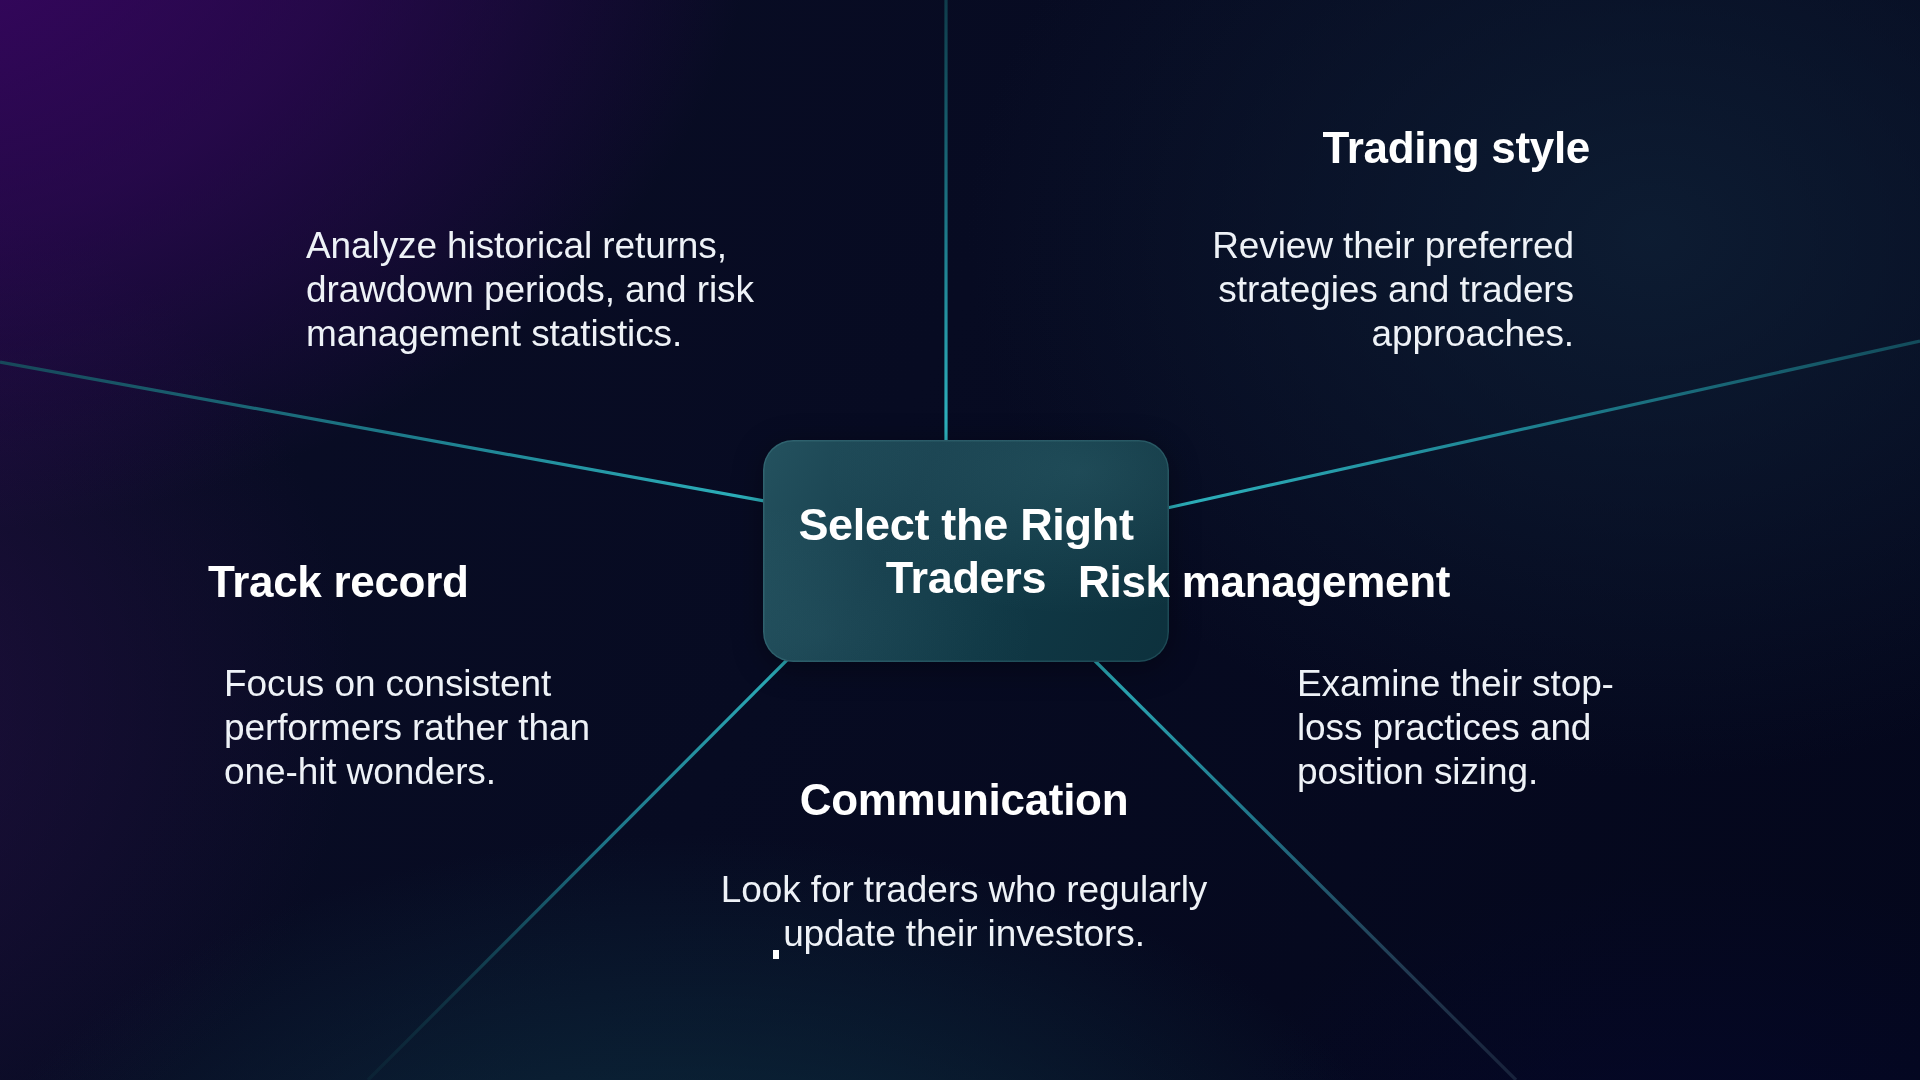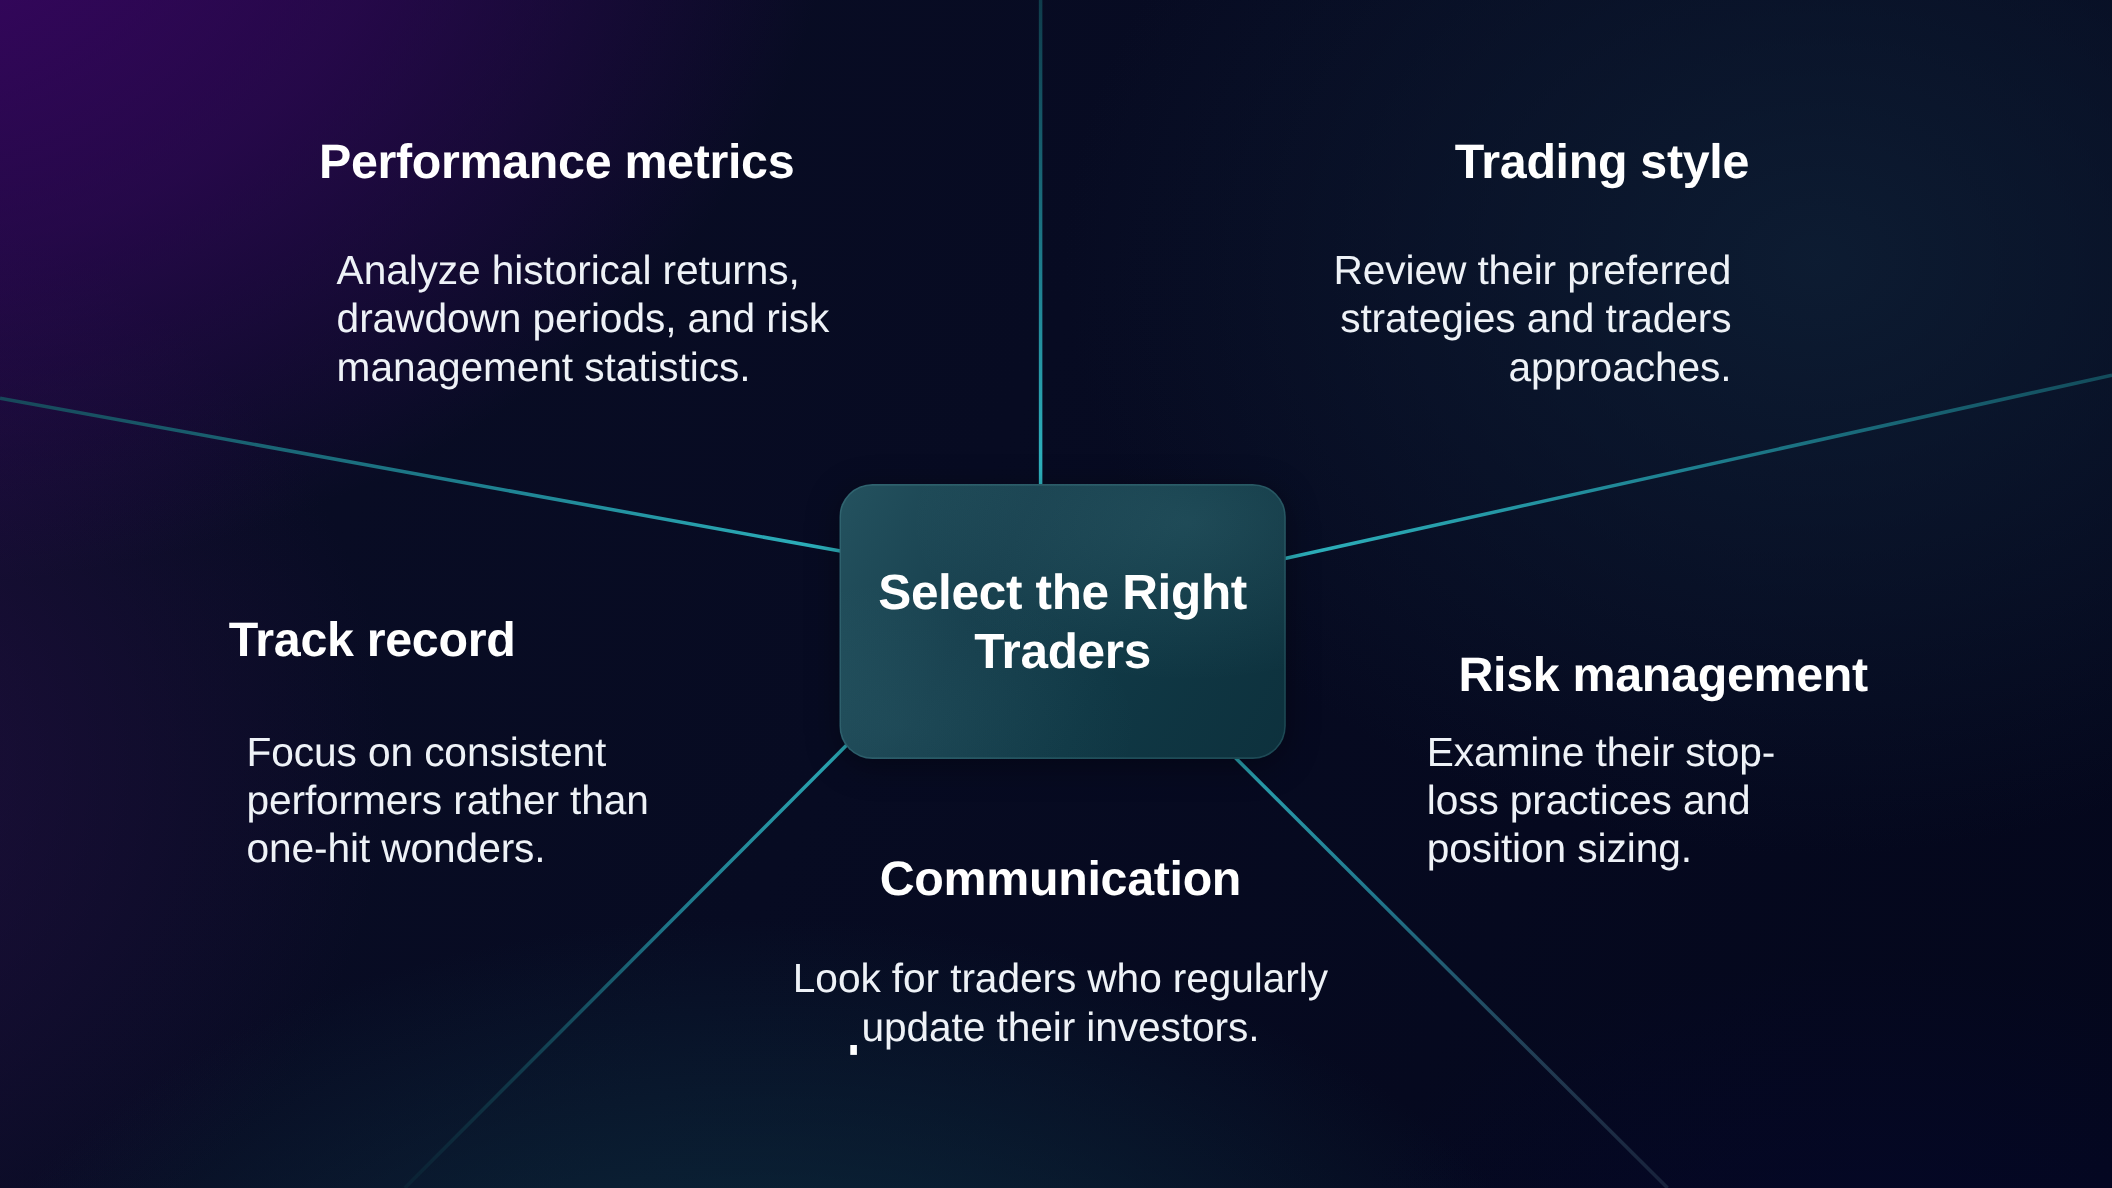--- a/index.html
+++ b/index.html
@@ -19,21 +19,21 @@
       radial-gradient(950px 750px at 86% 22%, rgba(14,31,53,0.85) 0%, rgba(14,31,53,0) 72%),
       radial-gradient(760px 560px at 88% 118%, rgba(4,7,44,0.95) 0%, rgba(4,7,44,0) 72%),
       linear-gradient(118deg, #0a0d26 0%, #070b22 45%, #04071c 100%);
   }
 
   .connectors { position: absolute; inset: 0; }
 
   .node {
     position: absolute;
     left: 763px; top: 440px;
-    width: 406px; height: 250px;
+    width: 406px; height: 222px;
     border-radius: 30px;
     display: flex; align-items: center; justify-content: center;
     text-align: center;
     padding: 0 24px;
     background-image:
       radial-gradient(420px 240px at 78% 14%, rgba(140,210,220,0.12) 0%, rgba(140,210,220,0) 60%),
       radial-gradient(360px 220px at 14% 88%, rgba(120,200,210,0.07) 0%, rgba(120,200,210,0) 60%),
       linear-gradient(118deg, #24525f 0%, #173f4d 34%, #103845 62%, #0d313d 100%);
     box-shadow: inset 0 0 0 1.5px rgba(118,198,208,0.16), 0 6px 30px rgba(0,0,0,0.35);
   }
@@ -66,21 +66,21 @@
 
   .b-title-performance { left: 290px; top: 122px; width: 620px; text-align: left; }
   .b-desc-performance  { left: 290px; top: 208px; width: 525px; text-align: left; }
 
   .b-title-trading { right: 330px; top: 122px; width: 620px; text-align: right; }
   .b-desc-trading  { right: 330px; top: 208px; width: 460px; text-align: right; }
 
   .b-title-track { left: 208px; top: 556px; width: 620px; text-align: left; }
   .b-desc-track  { left: 208px; top: 646px; width: 440px; text-align: left; }
 
-  .b-title-risk { right: 222px; top: 556px; width: 620px; text-align: right; margin-top: 32px; }
+  .b-title-risk { right: 222px; top: 556px; width: 620px; text-align: left; }
   .b-desc-risk  { right: 239px; top: 646px; width: 400px; text-align: left; }
 
   .b-title-comm { left: 674px; top: 774px; width: 580px; text-align: center; }
   .b-desc-comm  { left: 674px; top: 852px; width: 580px; text-align: center; }
 
   .artifact-dot {
     position: absolute;
     left: 773px; top: 950px;
     width: 6px; height: 9px;
     background: #ffffff;
@@ -125,23 +125,20 @@
     <path d="M0 362 L764 501" stroke="url(#gLeft)" stroke-width="3.2" fill="none"></path>
     <path d="M1167 508 L1920 341" stroke="url(#gRight)" stroke-width="3.2" fill="none"></path>
     <path d="M799 648 L368 1080" stroke="url(#gBL)" stroke-width="3.2" fill="none"></path>
     <path d="M1081 647 L1516 1080" stroke="url(#gBR)" stroke-width="3.2" fill="none"></path>
   </svg>
 
   <div class="node">
     <div class="node-title">Select the Right Traders</div>
   </div>
 
-  <div class="branch b-title-performance">
-    <h2>Performance metrics</h2>
-  </div>
   <div class="branch b-desc-performance">
     <p>Analyze historical returns, drawdown periods, and risk management statistics.</p>
   </div>
 
   <div class="branch b-title-trading">
     <h2>Trading style</h2>
   </div>
   <div class="branch b-desc-trading">
     <p>Review their preferred strategies and traders approaches.</p>
   </div>

